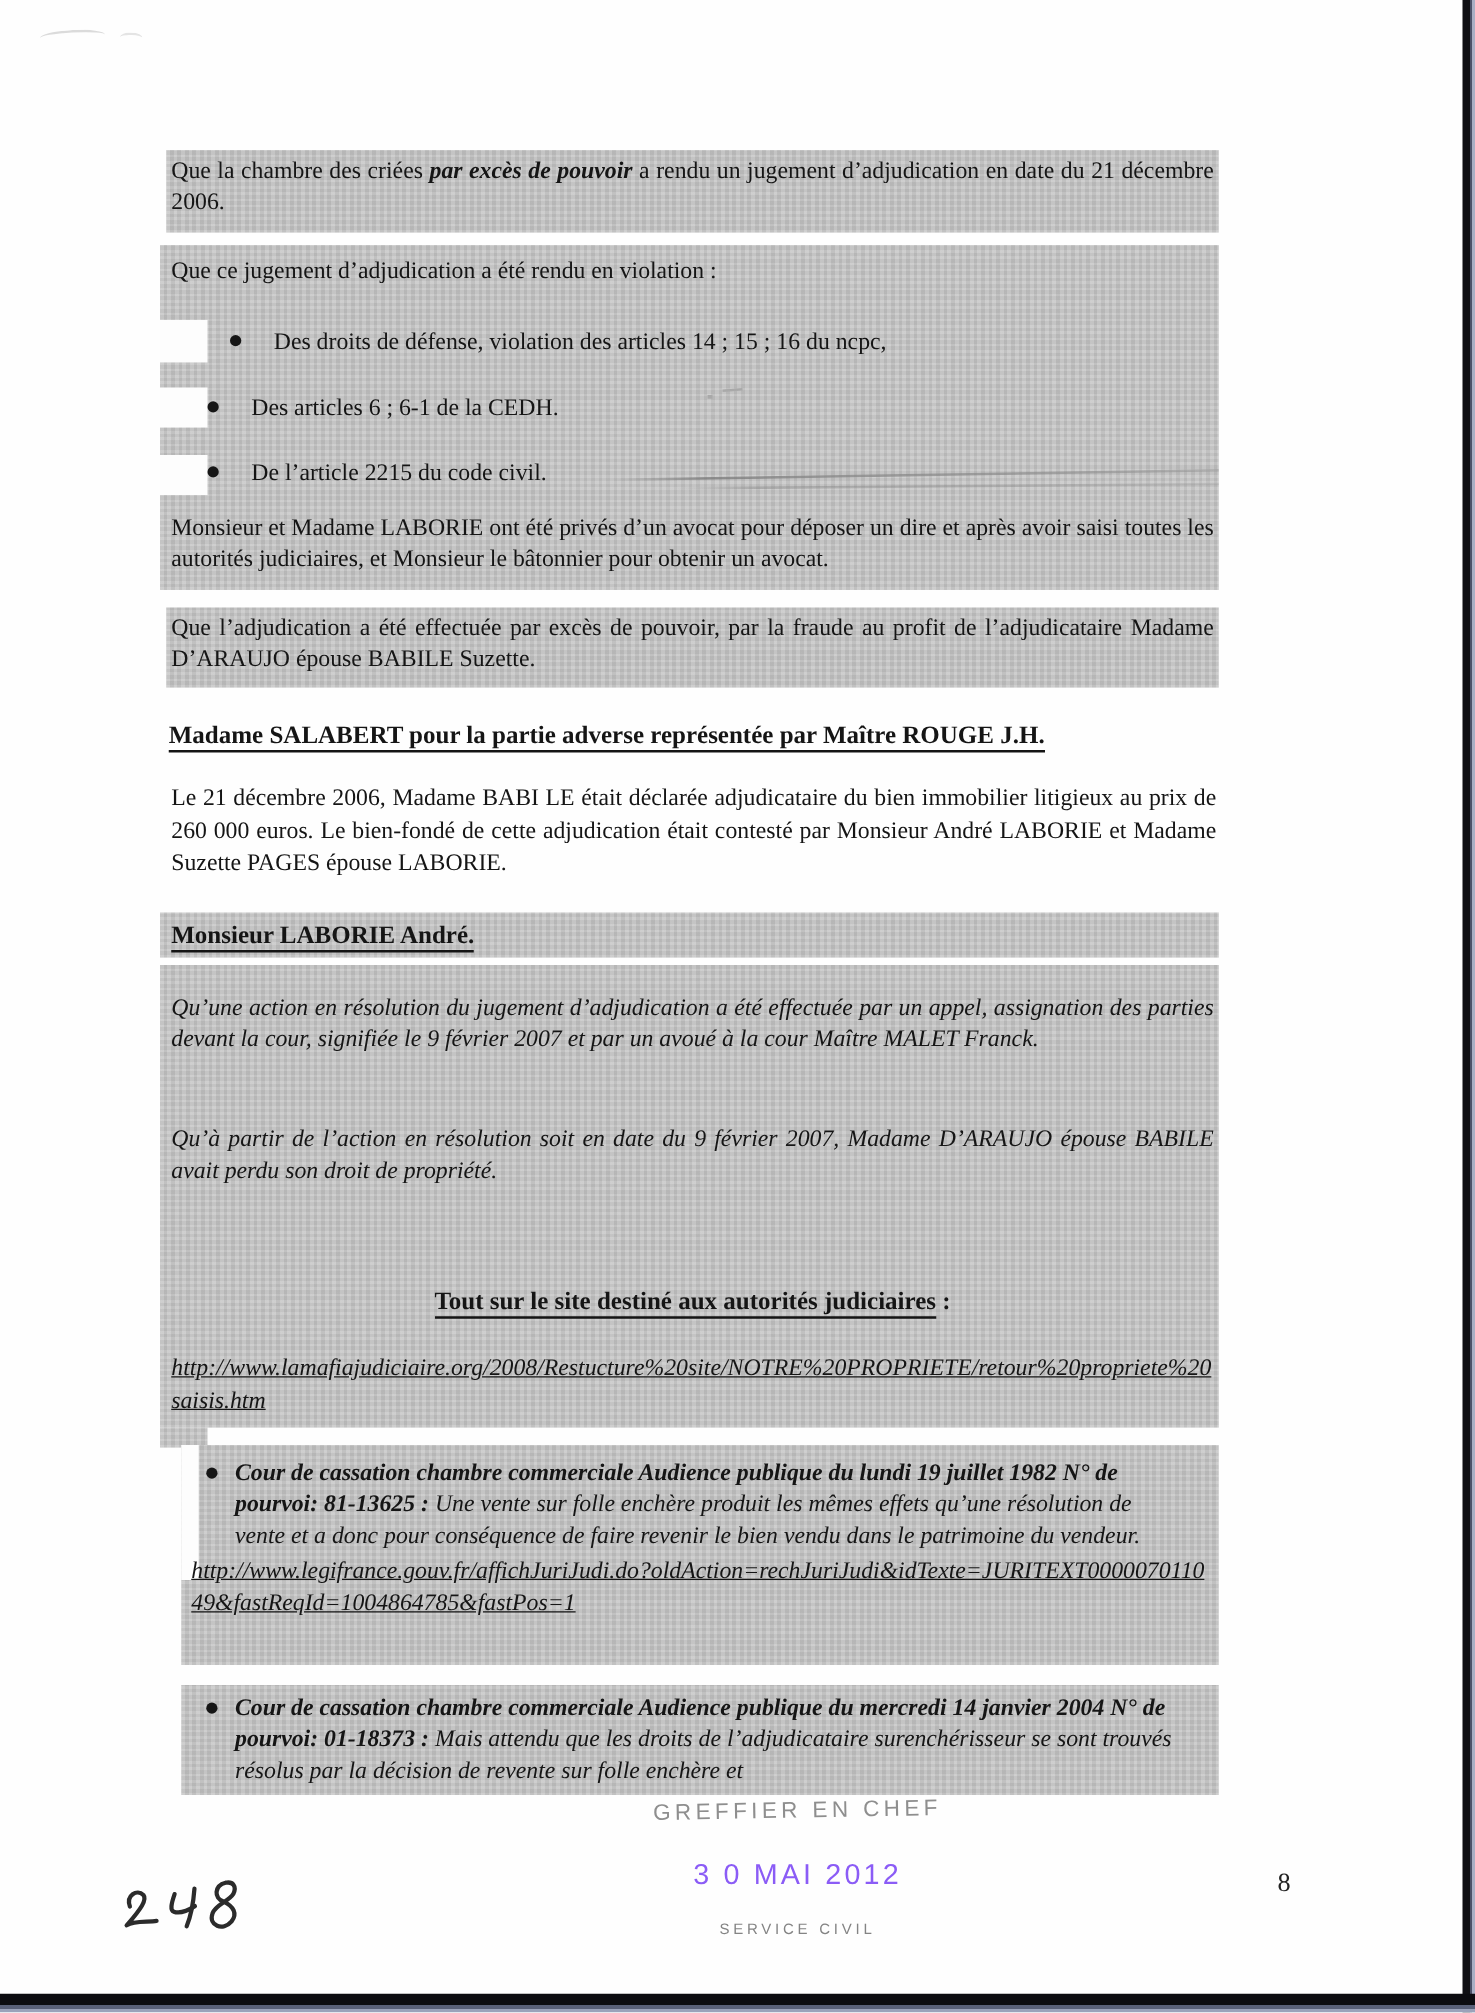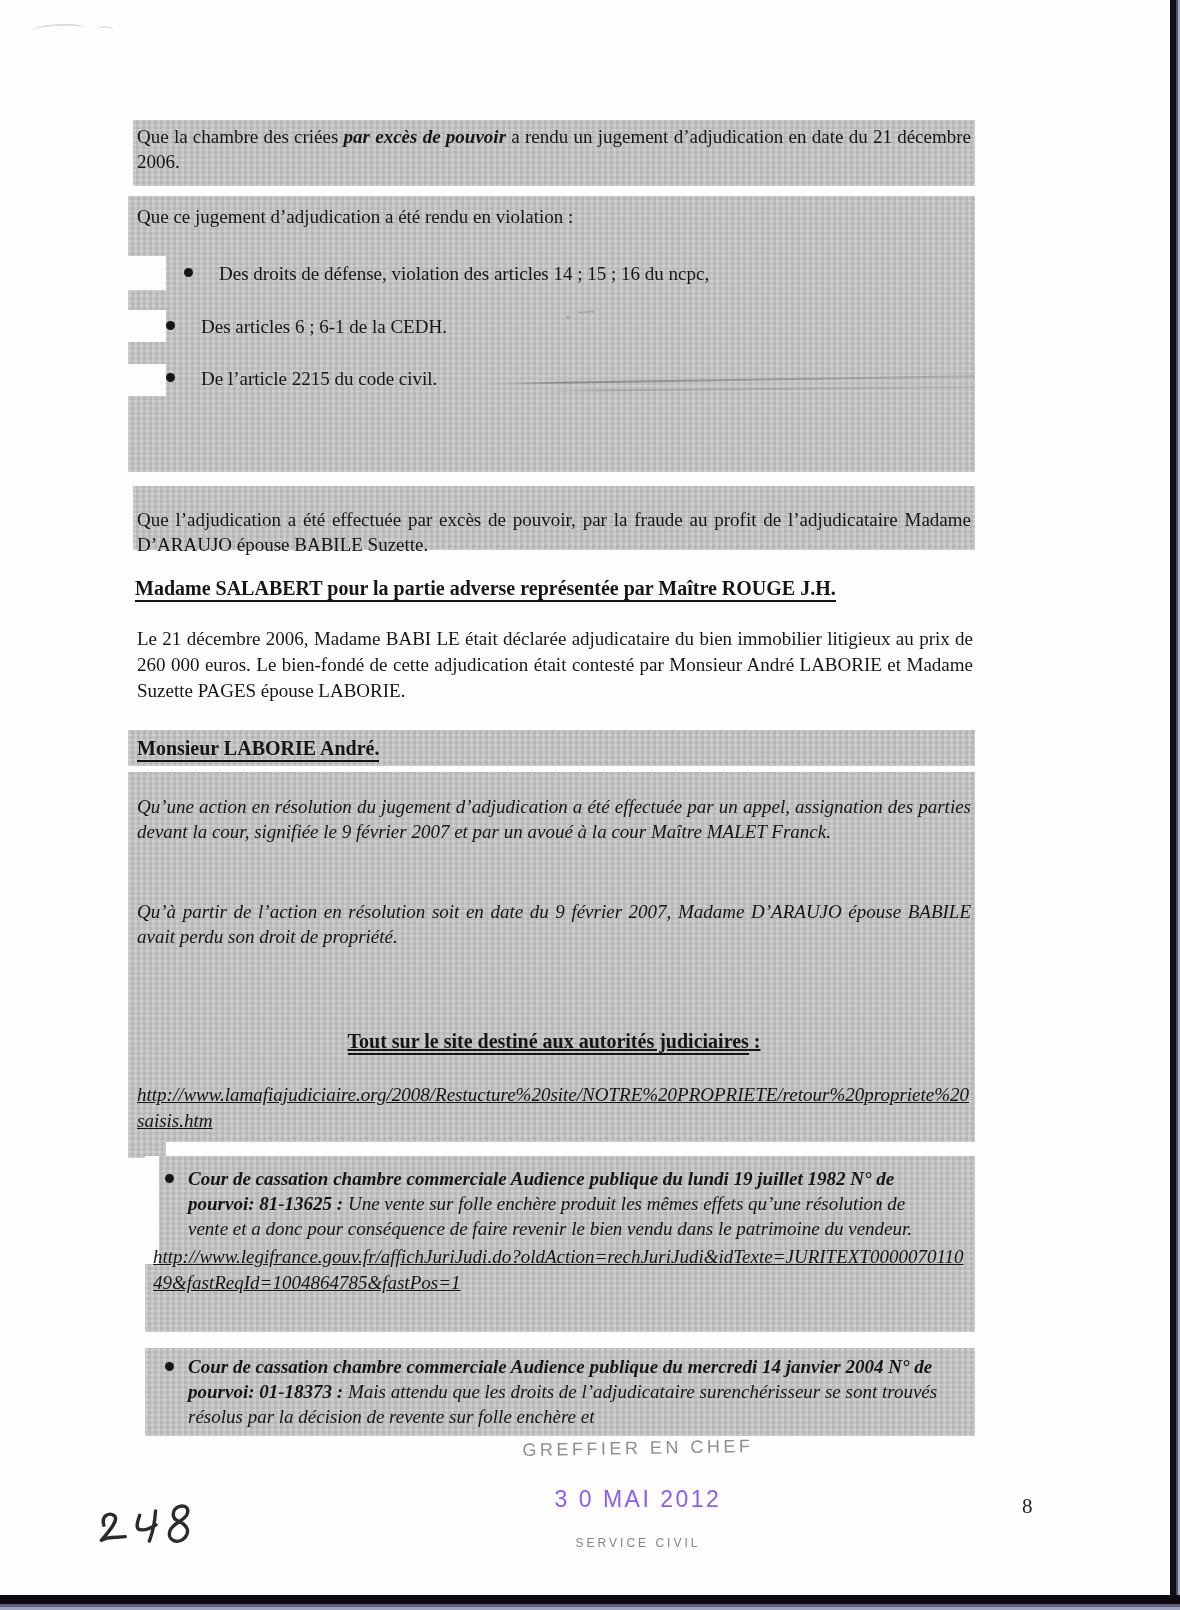--- a/index.html
+++ b/index.html
@@ -82,41 +82,42 @@
   <div class="bullet-row" style="left:166px;top:366px;width:780px;">
     <span class="dot"></span>
     <span class="btxt txt" style="position:static;">De l’article 2215 du code civil.</span>
   </div>
 
   <div class="mark" style="left:566px;top:316px;width:4px;height:3px;"></div>
   <div class="mark" style="left:578px;top:311px;width:16px;height:2px;transform:rotate(-4deg);"></div>
   <div class="streak" style="left:490px;top:379px;width:485px;transform:rotate(-0.9deg);"></div>
   <div class="streak" style="left:540px;top:388px;width:435px;transform:rotate(-0.5deg);opacity:.55;"></div>
 
+  <div class="txt just" style="left:137px;top:410px;width:834px;">Monsieur et Madame LABORIE ont été privés d’un avocat pour déposer un dire et après avoir saisi toutes les autorités judiciaires, et Monsieur le bâtonnier pour obtenir un avocat.</div>
 
   <div class="shade" style="left:133px;top:486px;width:842px;height:64px;"></div>
-  <div class="txt just" style="left:137px;top:490px;width:834px;margin-top:17px;">Que l’adjudication a été effectuée par excès de pouvoir, par la fraude au profit de l’adjudicataire Madame D’ARAUJO épouse BABILE Suzette.</div>
+  <div class="txt just" style="left:137px;top:490px;width:834px;">Que l’adjudication a été effectuée par excès de pouvoir, par la fraude au profit de l’adjudicataire Madame D’ARAUJO épouse BABILE Suzette.</div>
 
   <div class="txt bold" style="left:135px;top:576px;width:840px;font-size:20px;">
     <span class="u">Madame SALABERT pour la partie adverse représentée par Maître ROUGE J.H.</span>
   </div>
 
   <div class="txt just" style="left:137px;top:626px;width:836px;line-height:26px;">Le 21 décembre 2006, Madame BABI LE était déclarée adjudicataire du bien immobilier litigieux au prix de 260 000 euros. Le bien-fondé de cette adjudication était contesté par Monsieur André LABORIE et Madame Suzette PAGES épouse LABORIE.</div>
 
   <div class="shade" style="left:128px;top:730px;width:847px;height:36px;"></div>
   <div class="txt bold" style="left:137px;top:736px;width:600px;font-size:20px;">
     <span class="u">Monsieur LABORIE André.</span>
   </div>
 
   <div class="shade" style="left:128px;top:772px;width:847px;height:370px;"></div>
 
   <div class="txt just ital" style="left:137px;top:794px;width:834px;">Qu’une action en résolution du jugement d’adjudication a été effectuée par un appel, assignation des parties devant la cour, signifiée le 9 février 2007 et par un avoué à la cour Maître MALET Franck.</div>
   <div class="txt just ital" style="left:137px;top:899px;width:834px;">Qu’à partir de l’action en résolution soit en date du 9 février 2007, Madame D’ARAUJO épouse BABILE avait perdu son droit de propriété.</div>
 
-  <div class="txt bold" style="left:137px;top:1029px;width:834px;font-size:20px;text-align:center;text-decoration:underline;">
+  <div class="txt bold" style="left:137px;top:1029px;width:834px;font-size:20px;text-align:center;">
     <span class="u">Tout sur le site destiné aux autorités judiciaires</span><span> :</span>
   </div>
 
   <div class="txt url" style="left:137px;top:1082px;width:838px;">http://www.lamafiajudiciaire.org/2008/Restucture%20site/NOTRE%20PROPRIETE/retour%20propriete%20saisis.htm</div>
 
   <div class="shade" style="left:128px;top:1142px;width:38px;height:16px;"></div>
 
   <div class="shade" style="left:145px;top:1156px;width:830px;height:176px;"></div>
   <div class="notch" style="left:145px;top:1156px;width:14px;height:108px;"></div>
   <div class="case-block" style="left:153px;top:1166px;width:822px;">

